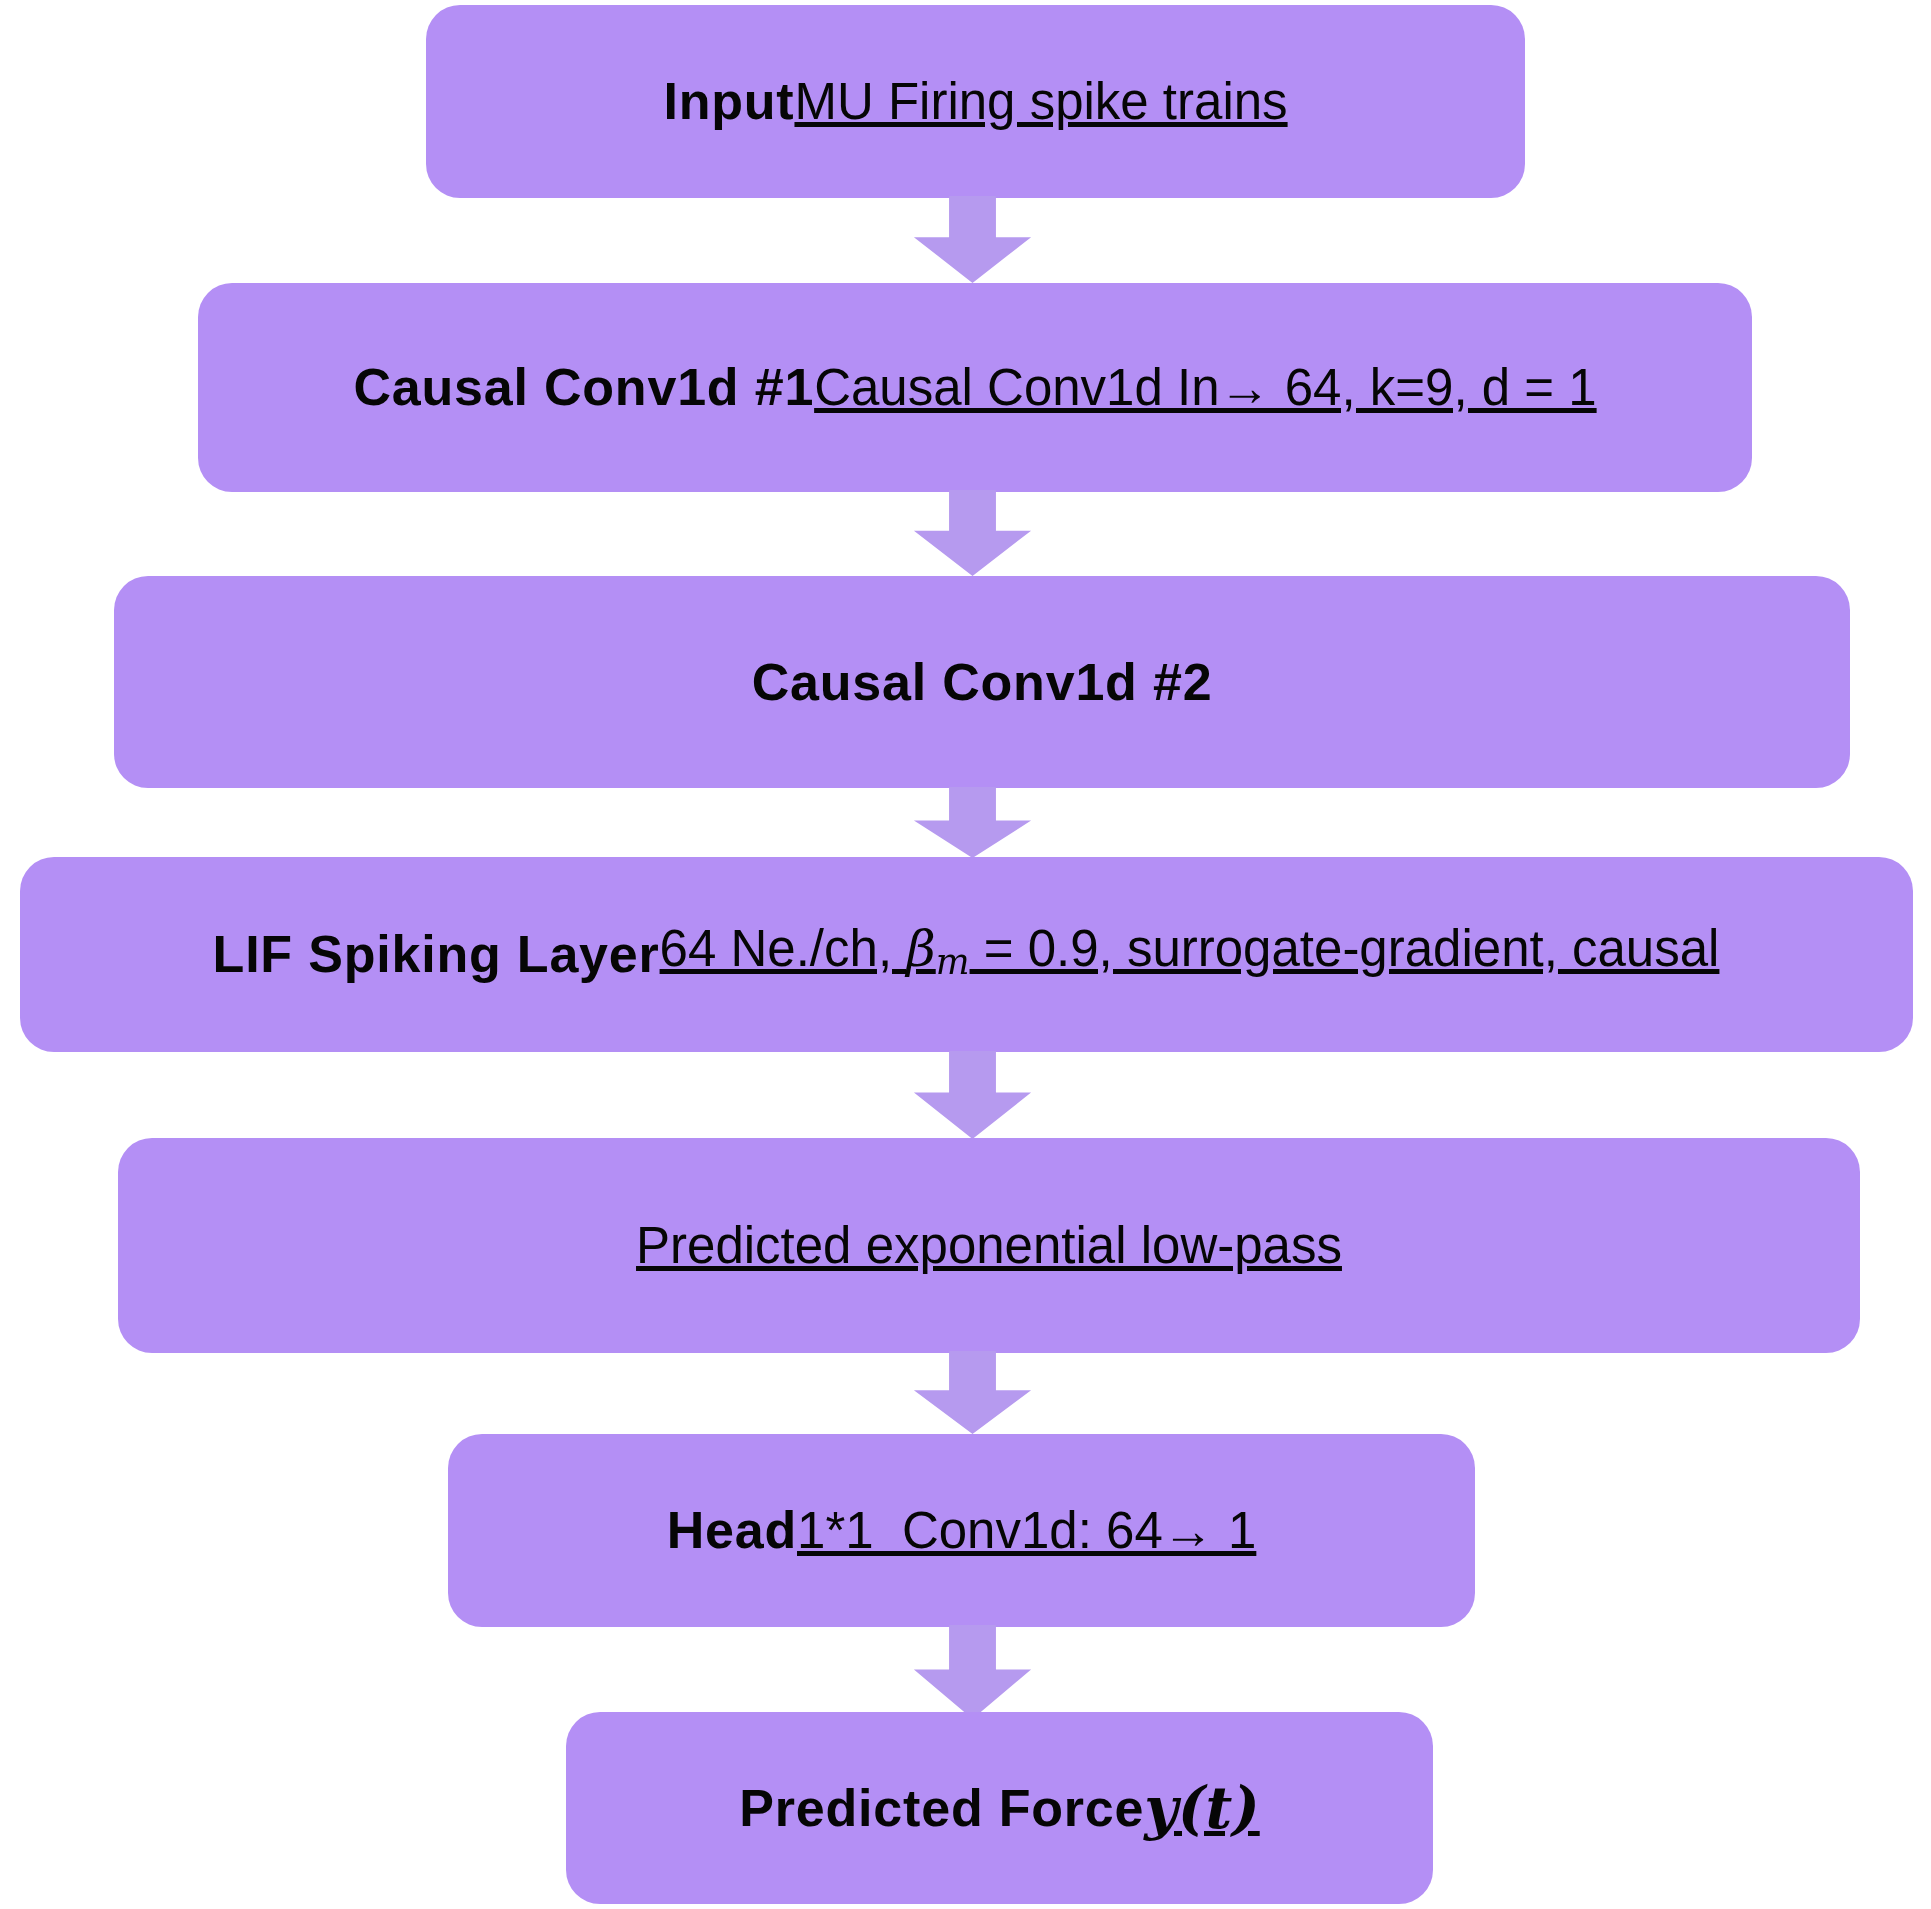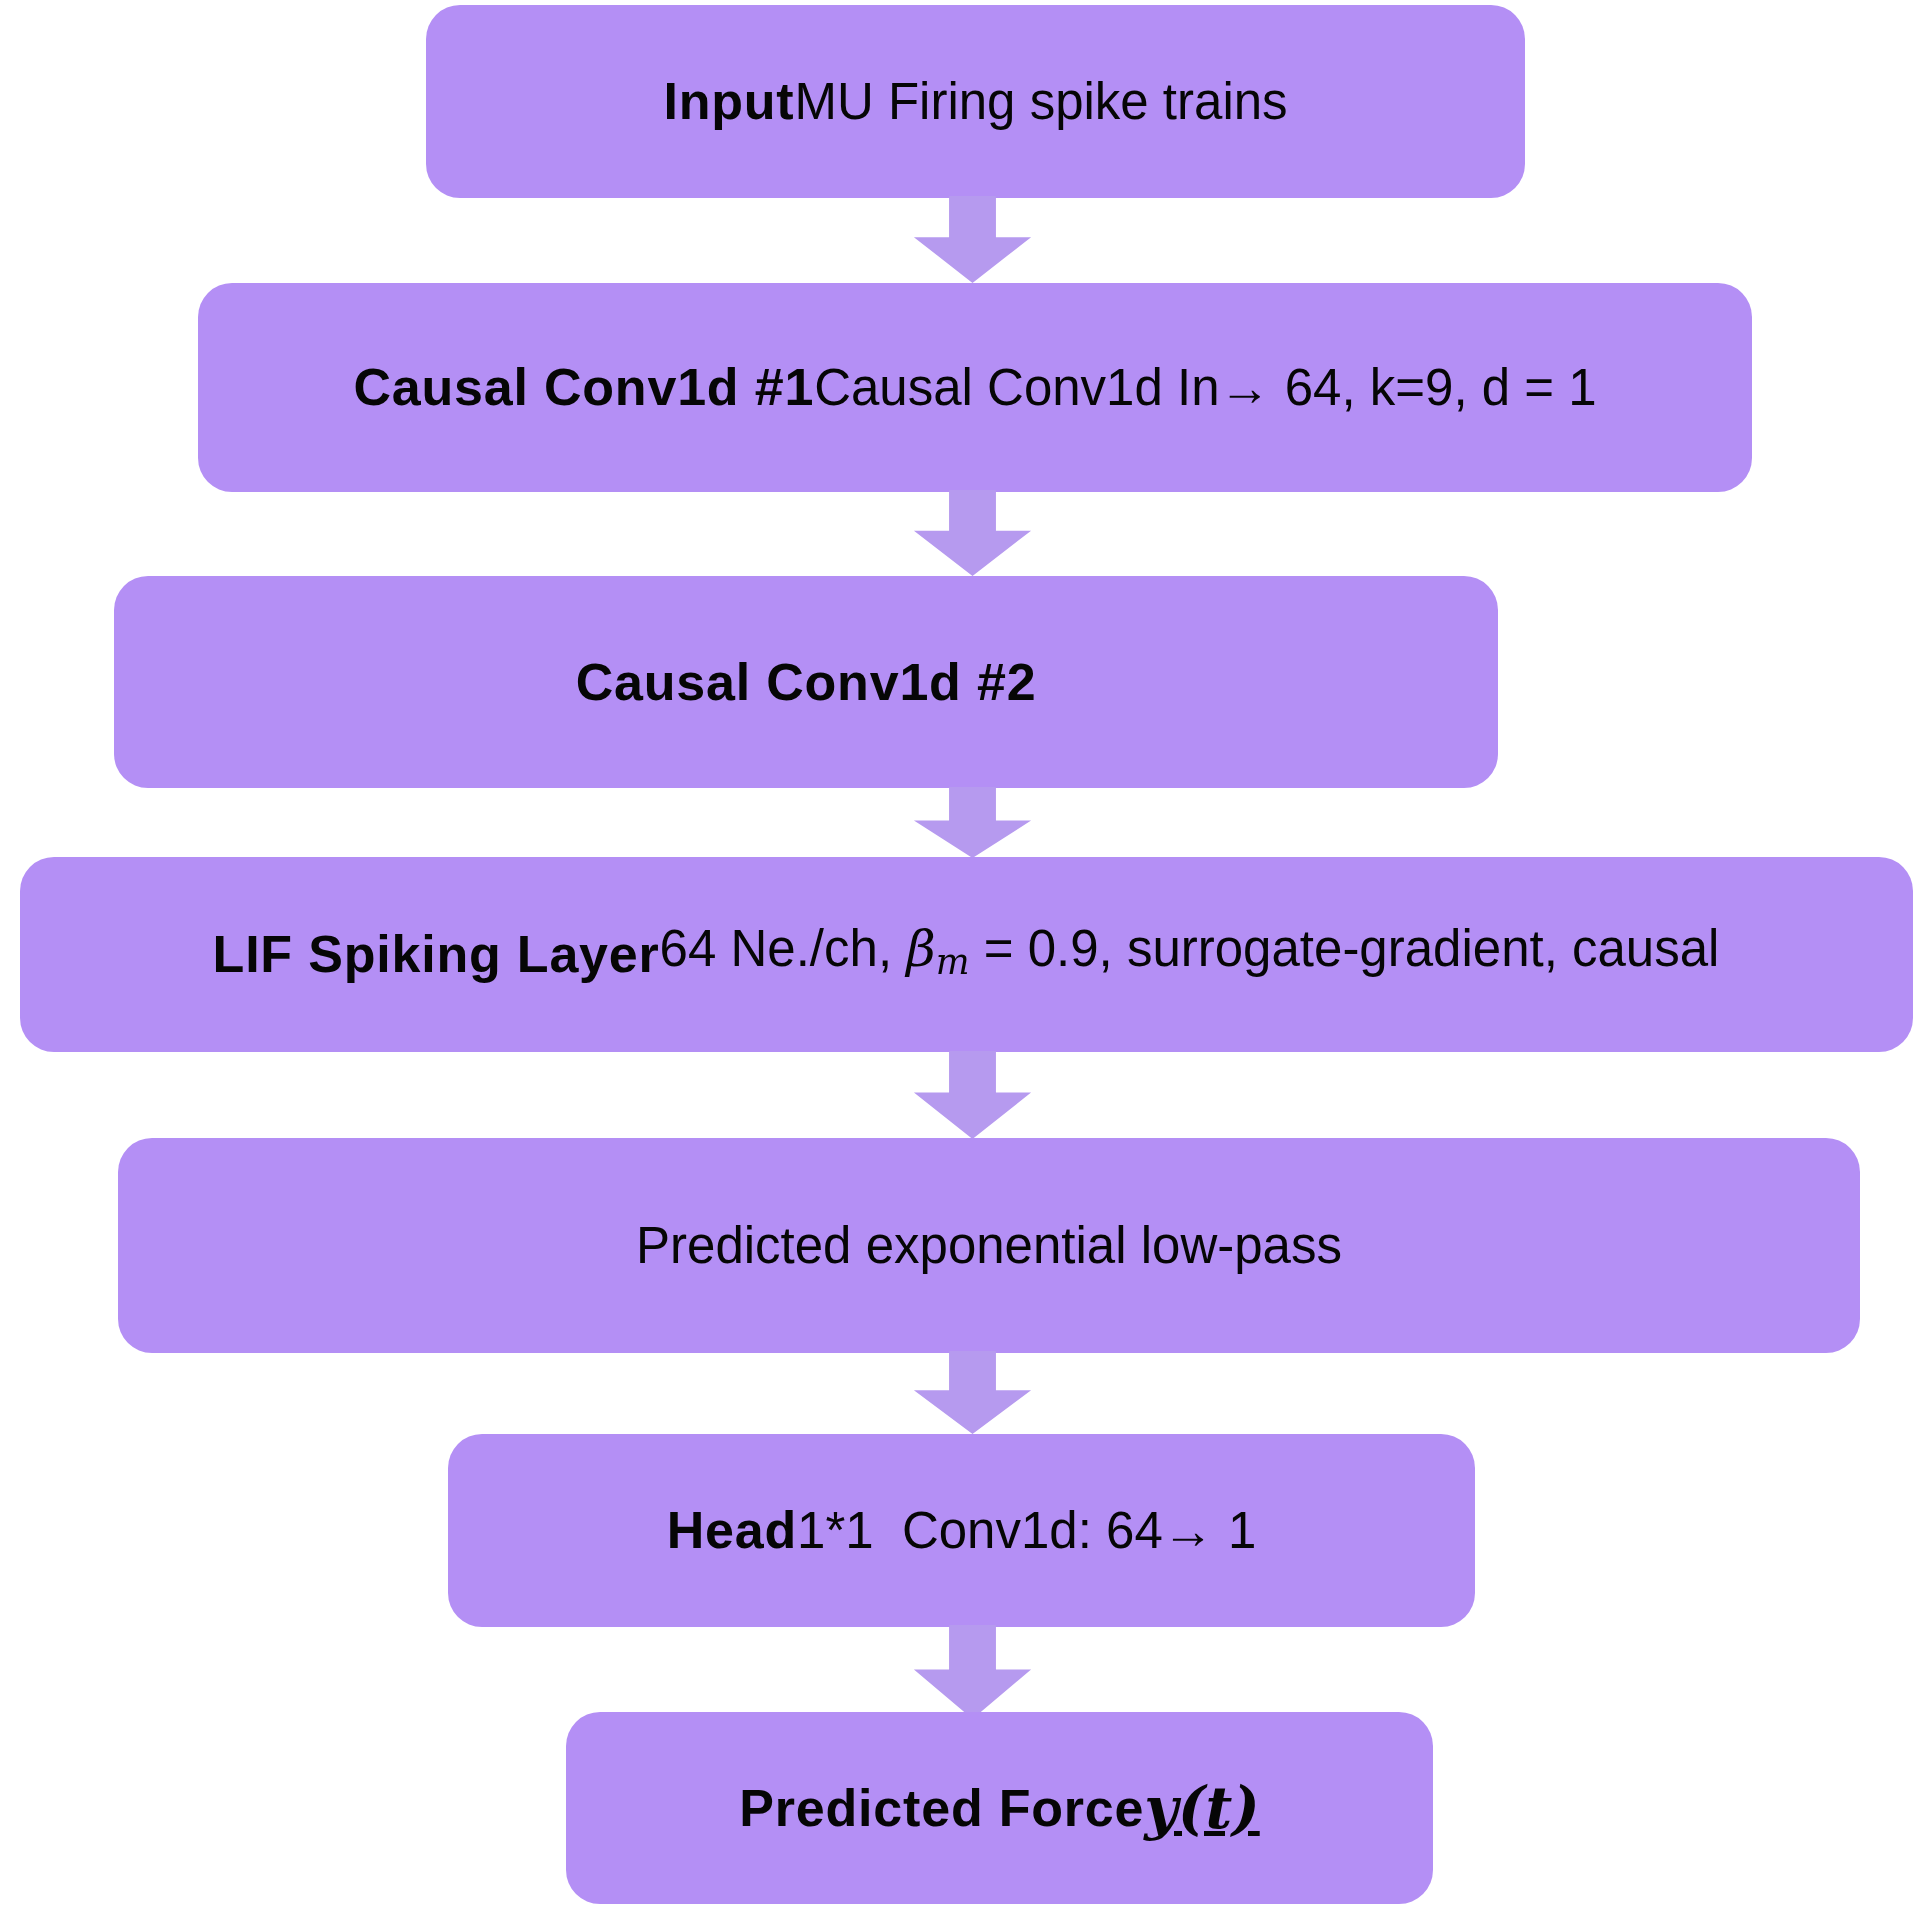--- a/index.html
+++ b/index.html
@@ -26,20 +26,21 @@
     font-size: 52px;
     line-height: 75px;
     white-space: pre-wrap;
     letter-spacing: 0.8px;
   }
   .node .subtitle {
     font-weight: 400;
     font-size: 51px;
     line-height: 75px;
     white-space: pre-wrap;
+    text-decoration: underline;
   }
   .math {
     font-family: "DejaVu Serif", serif;
     font-style: italic;
   }
   .math-sub {
     font-family: "DejaVu Serif", serif;
     font-style: italic;
     font-size: 0.70em;
     vertical-align: -0.22em;
@@ -55,21 +56,21 @@
   .arrow {
     position: absolute;
     left: 910px;
     width: 125px;
   }
   .arrow svg { display: block; width: 100%; height: 100%; }
 
   
   .n0 { left: 426px;  top: 4.7px;    width: 1099px; height: 193px; }
   .n1 { left: 198px;  top: 283px;  width: 1554px; height: 209px; }
-  .n2 { left: 114px;  top: 576px;  width: 1384px; height: 212px; }
+  .n2 { left: 114px;  top: 576px;  width: 1736px; height: 212px; }
   .n3 { left: 19.5px;   top: 857px; width: 1893px; height: 195px; }
   .n4 { left: 118px;  top: 1138px; width: 1742px; height: 215px; }
   .n5 { left: 448px;  top: 1434px; width: 1027px; height: 193px; }
   .n6 { left: 566px;  top: 1712px; width: 867px; height: 192px; }
 
   
   .a0 { top: 196px;  height: 87px; }
   .a1 { top: 490px;  height: 86px; }
   .a2 { top: 787px; height: 71px;  }
   .a3 { top: 1051px; height: 88px; }

